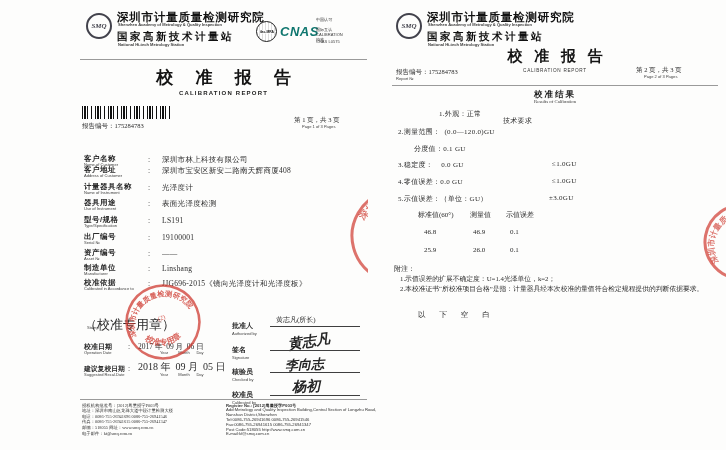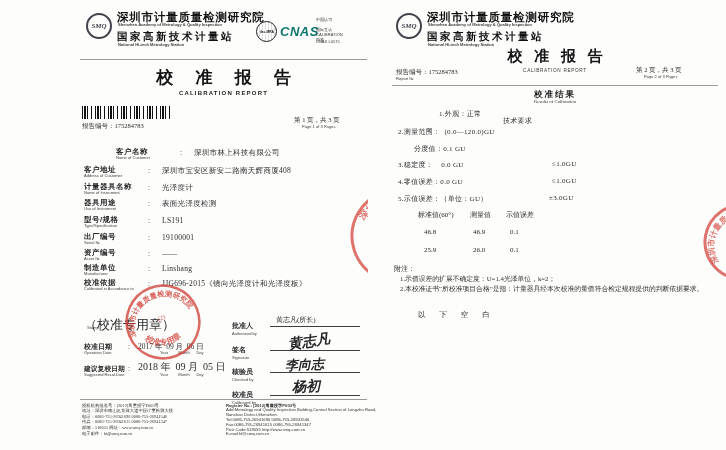--- a/index.html
+++ b/index.html
@@ -91,21 +91,21 @@
     <div class="t sans b" style="left:80px; top:90px; width:287px; text-align:center; font-size:6px; letter-spacing:1.2px; color:#222;">CALIBRATION REPORT</div>
 
     <div class="barcode" style="left:82px; top:106px;"></div>
     <div class="t" style="left:82px; top:122px; font-size:6.5px;">报告编号：175284783</div>
 
     <div class="t" style="left:294px; top:116px; font-size:6.5px;">第 1 页，共 3 页</div>
     <div class="t" style="left:302px; top:125px;">
         <span class="sub">Page 1 of 3 Pages</span>
       </div>
 
-    <div class="field-row" style="top:147px;margin-left:32px;">
+    <div class="field-row" style="top:154px;">
       <span class="lab">客户名称</span>
         <span class="sub" style="position:absolute; top:9px;">Name of Customer</span>
       <span class="col">:</span>
       <span class="val">深圳市林上科技有限公司</span>
     </div>
     <div class="field-row" style="top:165px;">
       <span class="lab">客户地址</span>
         <span class="sub" style="position:absolute; top:9px;">Address of Customer</span>
       <span class="col">:</span>
       <span class="val">深圳市宝安区新安二路南天辉商厦408</span>

